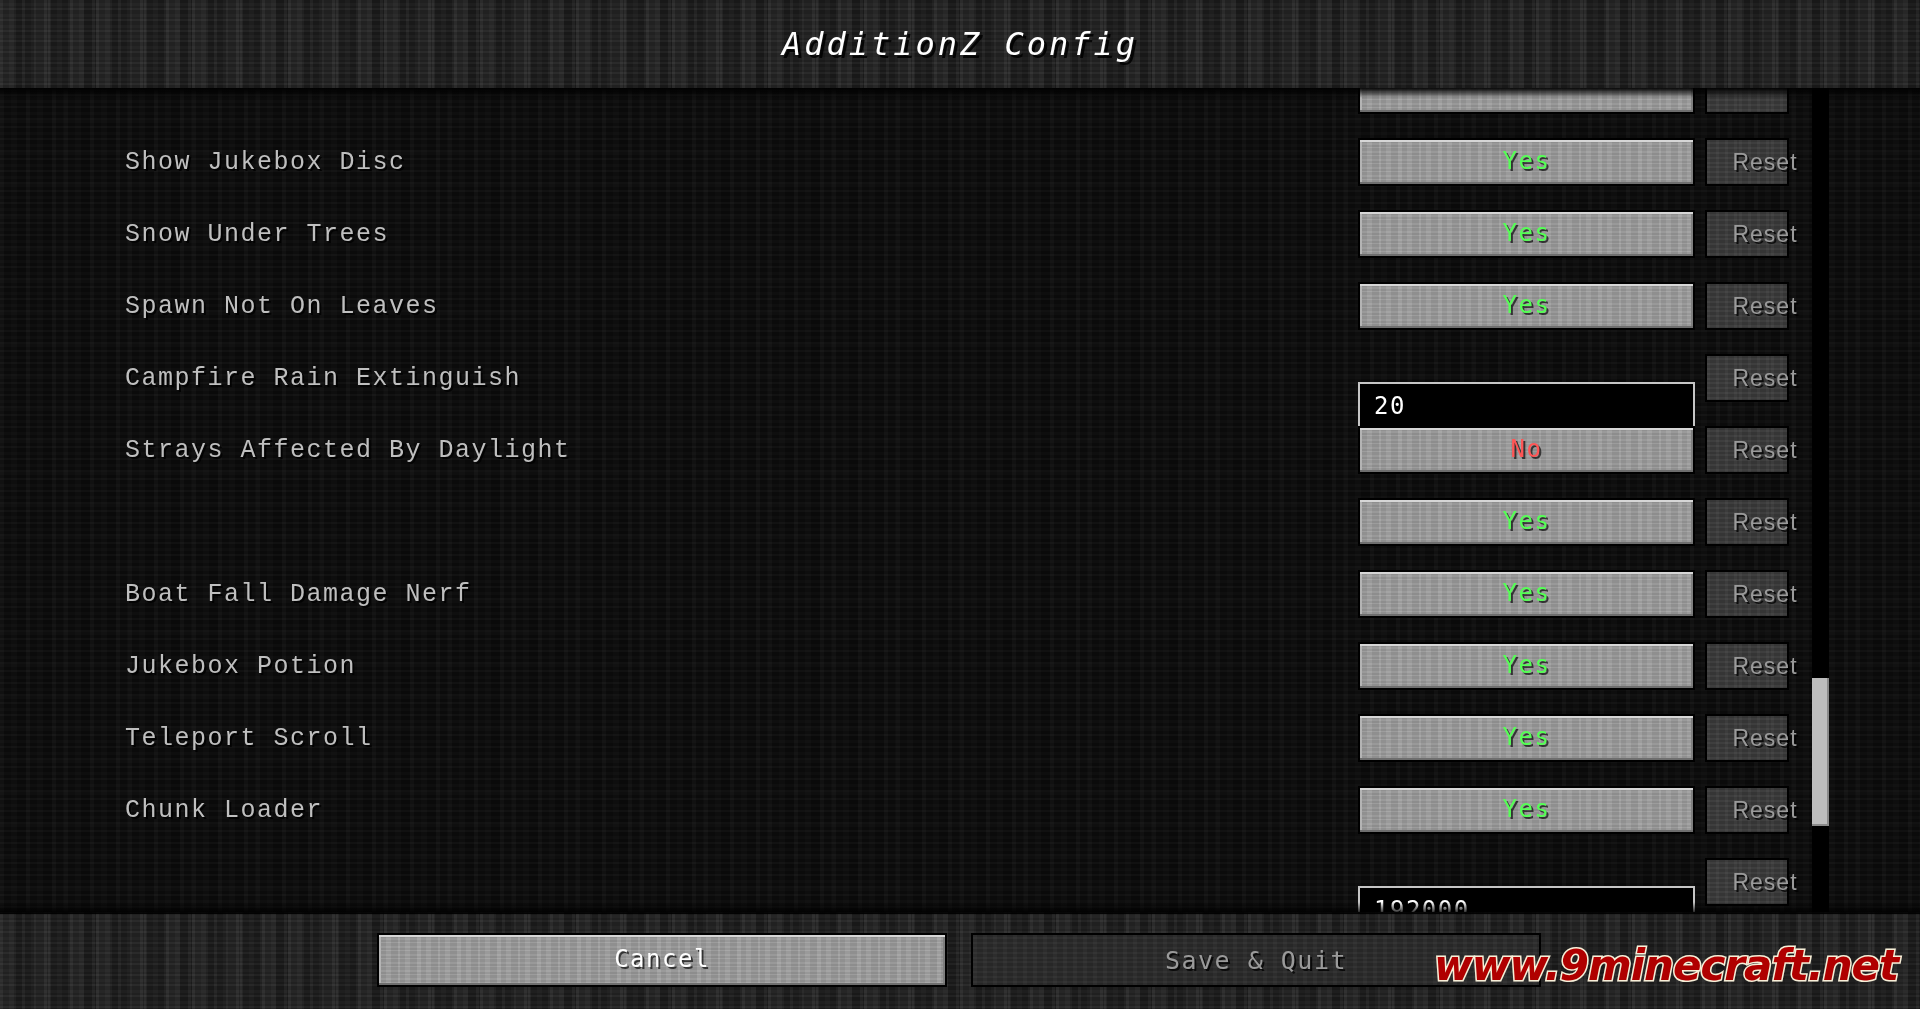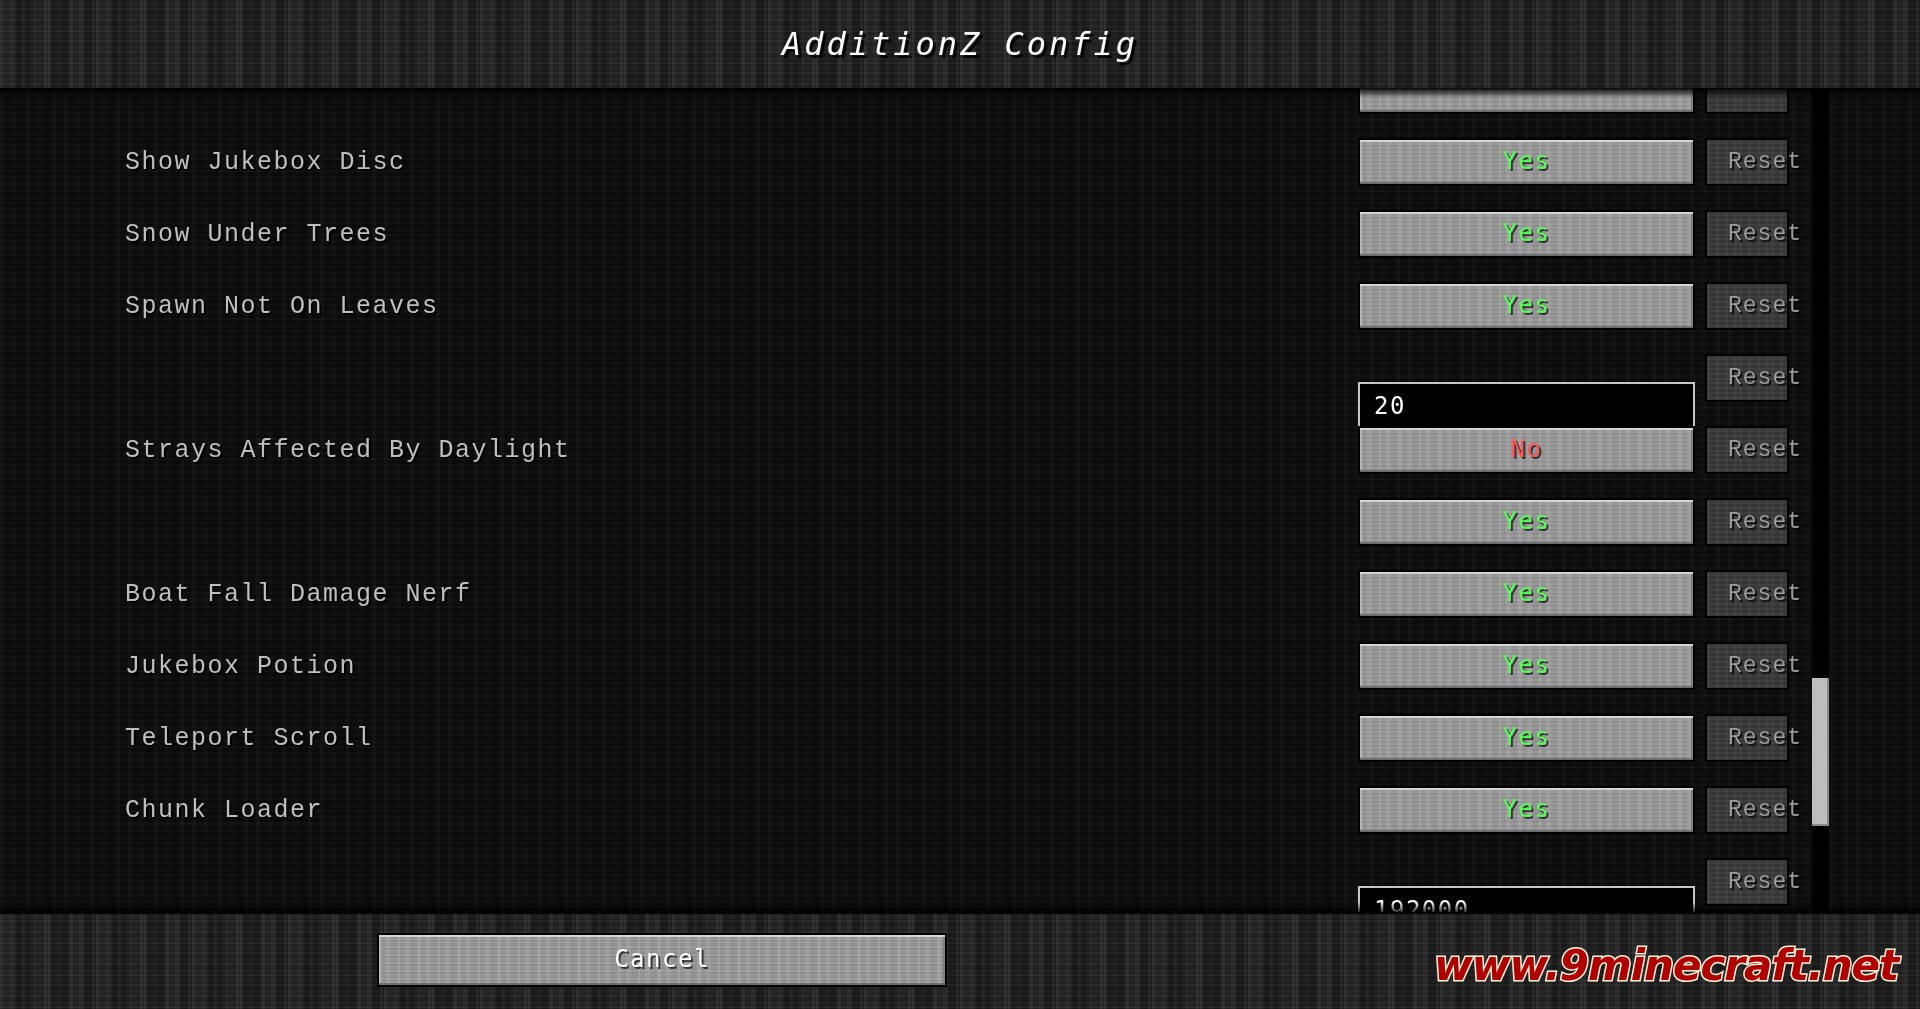--- a/index.html
+++ b/index.html
@@ -154,21 +154,21 @@
     background-image:
       repeating-linear-gradient(0deg, rgba(255,255,255,.03) 0 2px, rgba(0,0,0,.05) 2px 5px),
       repeating-linear-gradient(90deg, rgba(255,255,255,.025) 0 3px, rgba(0,0,0,.04) 3px 9px);
     background-size:24px 24px, 32px 24px;
     border:2px solid #000000;
     display:flex; align-items:center; justify-content:center;
     color:#9a9a9a;
     font-size:23px;
     letter-spacing:1px;
     text-shadow:2px 2px 0 rgba(0,0,0,.75);
-    font-family:Liberation Mono, monospace;
+    font-family:Liberation Sans, sans-serif;
     cursor:default;
     padding-left:36px;
   }
 
   
   #scrollbar-track {
     position:absolute;
     left:1812px; top:88px;
     width:17px; height:824px;
     background:#000000;
@@ -281,20 +281,21 @@
         <div class="row">
           <div class="row-label">Spawn Not On Leaves</div>
           <div class="widget">
             <div class="btn-stone">
               <span class="btn-text val-yes">Yes</span>
             </div>
           </div>
           <div class="btn-reset">Reset</div>
         </div>
         <div class="row">
+          <div class="row-label">Campfire Rain Extinguish</div>
           <div class="widget">
             <div class="txt-input">
               <span class="input-value">20</span>
             </div>
           </div>
           <div class="btn-reset">Reset</div>
         </div>
         <div class="row">
           <div class="row-label">Strays Affected By Daylight</div>
           <div class="widget">
@@ -362,16 +363,19 @@
   <div id="scrollbar-track"></div>
   <div id="scrollbar-thumb" style="top: 678px; height: 148px;"></div>
 
   <div id="footer-shadow"></div>
   <div id="footer" class="dirt-tex"></div>
 
   <div id="cancel-button" class="btn-stone">
     <span class="btn-text">Cancel</span>
   </div>
 
+  <div id="savequit-button">
+    <span>Save &amp; Quit</span>
+  </div>
 
   <div id="watermark">www.9minecraft.net</div>
 
 </div>
 
 </body></html>

